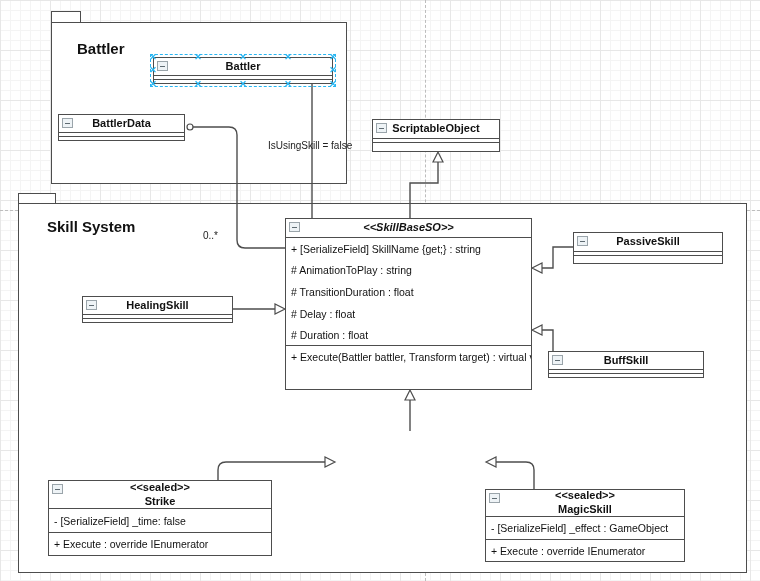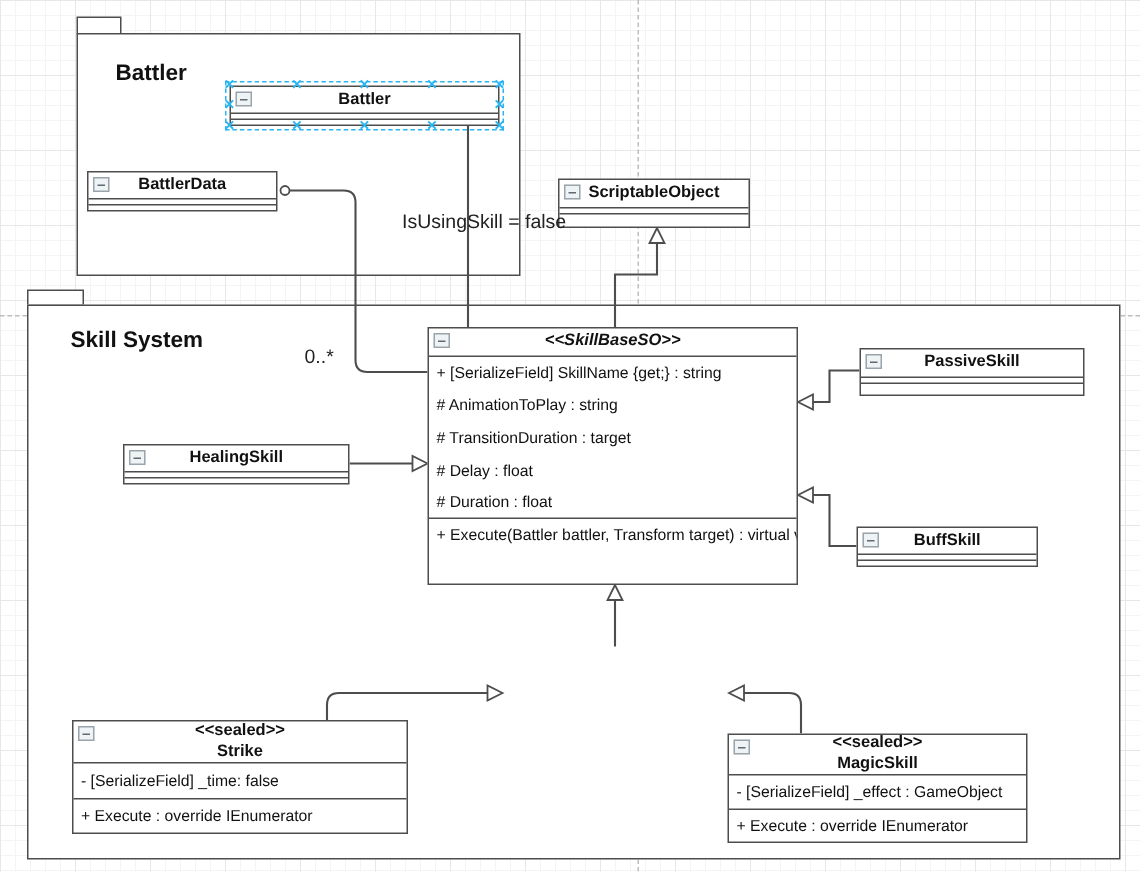--- a/index.html
+++ b/index.html
@@ -32,21 +32,21 @@
     border-bottom:1.4px solid #4d4d4d;box-sizing:border-box;line-height:1.25;}
   .uml-title.italic{font-style:italic;}
   .thin-row{height:4px;border-bottom:1.4px solid #4d4d4d;box-sizing:border-box;}
   .thin-row.last{border-bottom:none;flex:1;}
   .member{font-size:10.5px;display:flex;align-items:center;padding-left:5px;box-sizing:border-box;white-space:nowrap;overflow:hidden;}
   .sect-div{border-bottom:1.4px solid #4d4d4d;}
   .collapse-icon{position:absolute;left:3px;top:3px;width:11px;height:10px;background:#eef3f6;
     border:1px solid #9aa4aa;box-sizing:border-box;display:flex;align-items:center;justify-content:center;}
   .collapse-icon .minus{width:5px;height:1px;background:#5f6b72;}
 
-  .edge-label{position:absolute;z-index:5;font-size:13px;color:#222;white-space:nowrap;}
+  .edge-label{position:absolute;z-index:5;font-size:10px;color:#222;white-space:nowrap;}
 
   .sel-rect{position:absolute;border:1px dashed #29b6f2;box-sizing:border-box;z-index:6;pointer-events:none;}
   .sel-handle{position:absolute;z-index:7;color:#29b6f2;font-size:9px;font-weight:bold;line-height:9px;
     transform:translate(-50%,-50%);}
 </style>
 </head>
 <body>
 
 <div id="canvas">
 
@@ -142,21 +142,21 @@
 
   <div class="uml-class" style="left:285px;top:218px;width:247px;height:172px;">
     <div class="uml-title italic" style="height:19px;">
       <span class="collapse-icon">
           <span class="minus"></span>
         </span>
       <span>&lt;&lt;SkillBaseSO&gt;&gt;</span>
     </div>
     <div class="member" style="height:21.6px;">+ [SerializeField] SkillName {get;} : string</div>
     <div class="member" style="height:21.6px;"># AnimationToPlay : string</div>
-    <div class="member" style="height:21.6px;"># TransitionDuration : target</div>
+    <div class="member" style="height:21.6px;"># TransitionDuration : float</div>
     <div class="member" style="height:21.6px;"># Delay : float</div>
     <div class="member sect-div" style="height:21.6px;"># Duration : float</div>
     <div class="member" style="height:22px;">+ Execute(Battler battler, Transform target) : virtual void</div>
   </div>
 
   <div class="uml-class" style="left:573px;top:232px;width:150px;height:32px;">
     <div class="uml-title" style="height:19px;">
       <span class="collapse-icon">
           <span class="minus"></span>
         </span>
@@ -170,21 +170,21 @@
     <div class="uml-title" style="height:18px;">
       <span class="collapse-icon">
           <span class="minus"></span>
         </span>
       <span>HealingSkill</span>
     </div>
     <div class="thin-row"></div>
     <div class="thin-row last"></div>
   </div>
 
-  <div class="uml-class" style="left:571px;top:351px;width:121px;height:27px;">
+  <div class="uml-class" style="left:548px;top:351px;width:156px;height:27px;">
     <div class="uml-title" style="height:18px;">
       <span class="collapse-icon">
           <span class="minus"></span>
         </span>
       <span>BuffSkill</span>
     </div>
     <div class="thin-row"></div>
     <div class="thin-row last"></div>
   </div>
 

